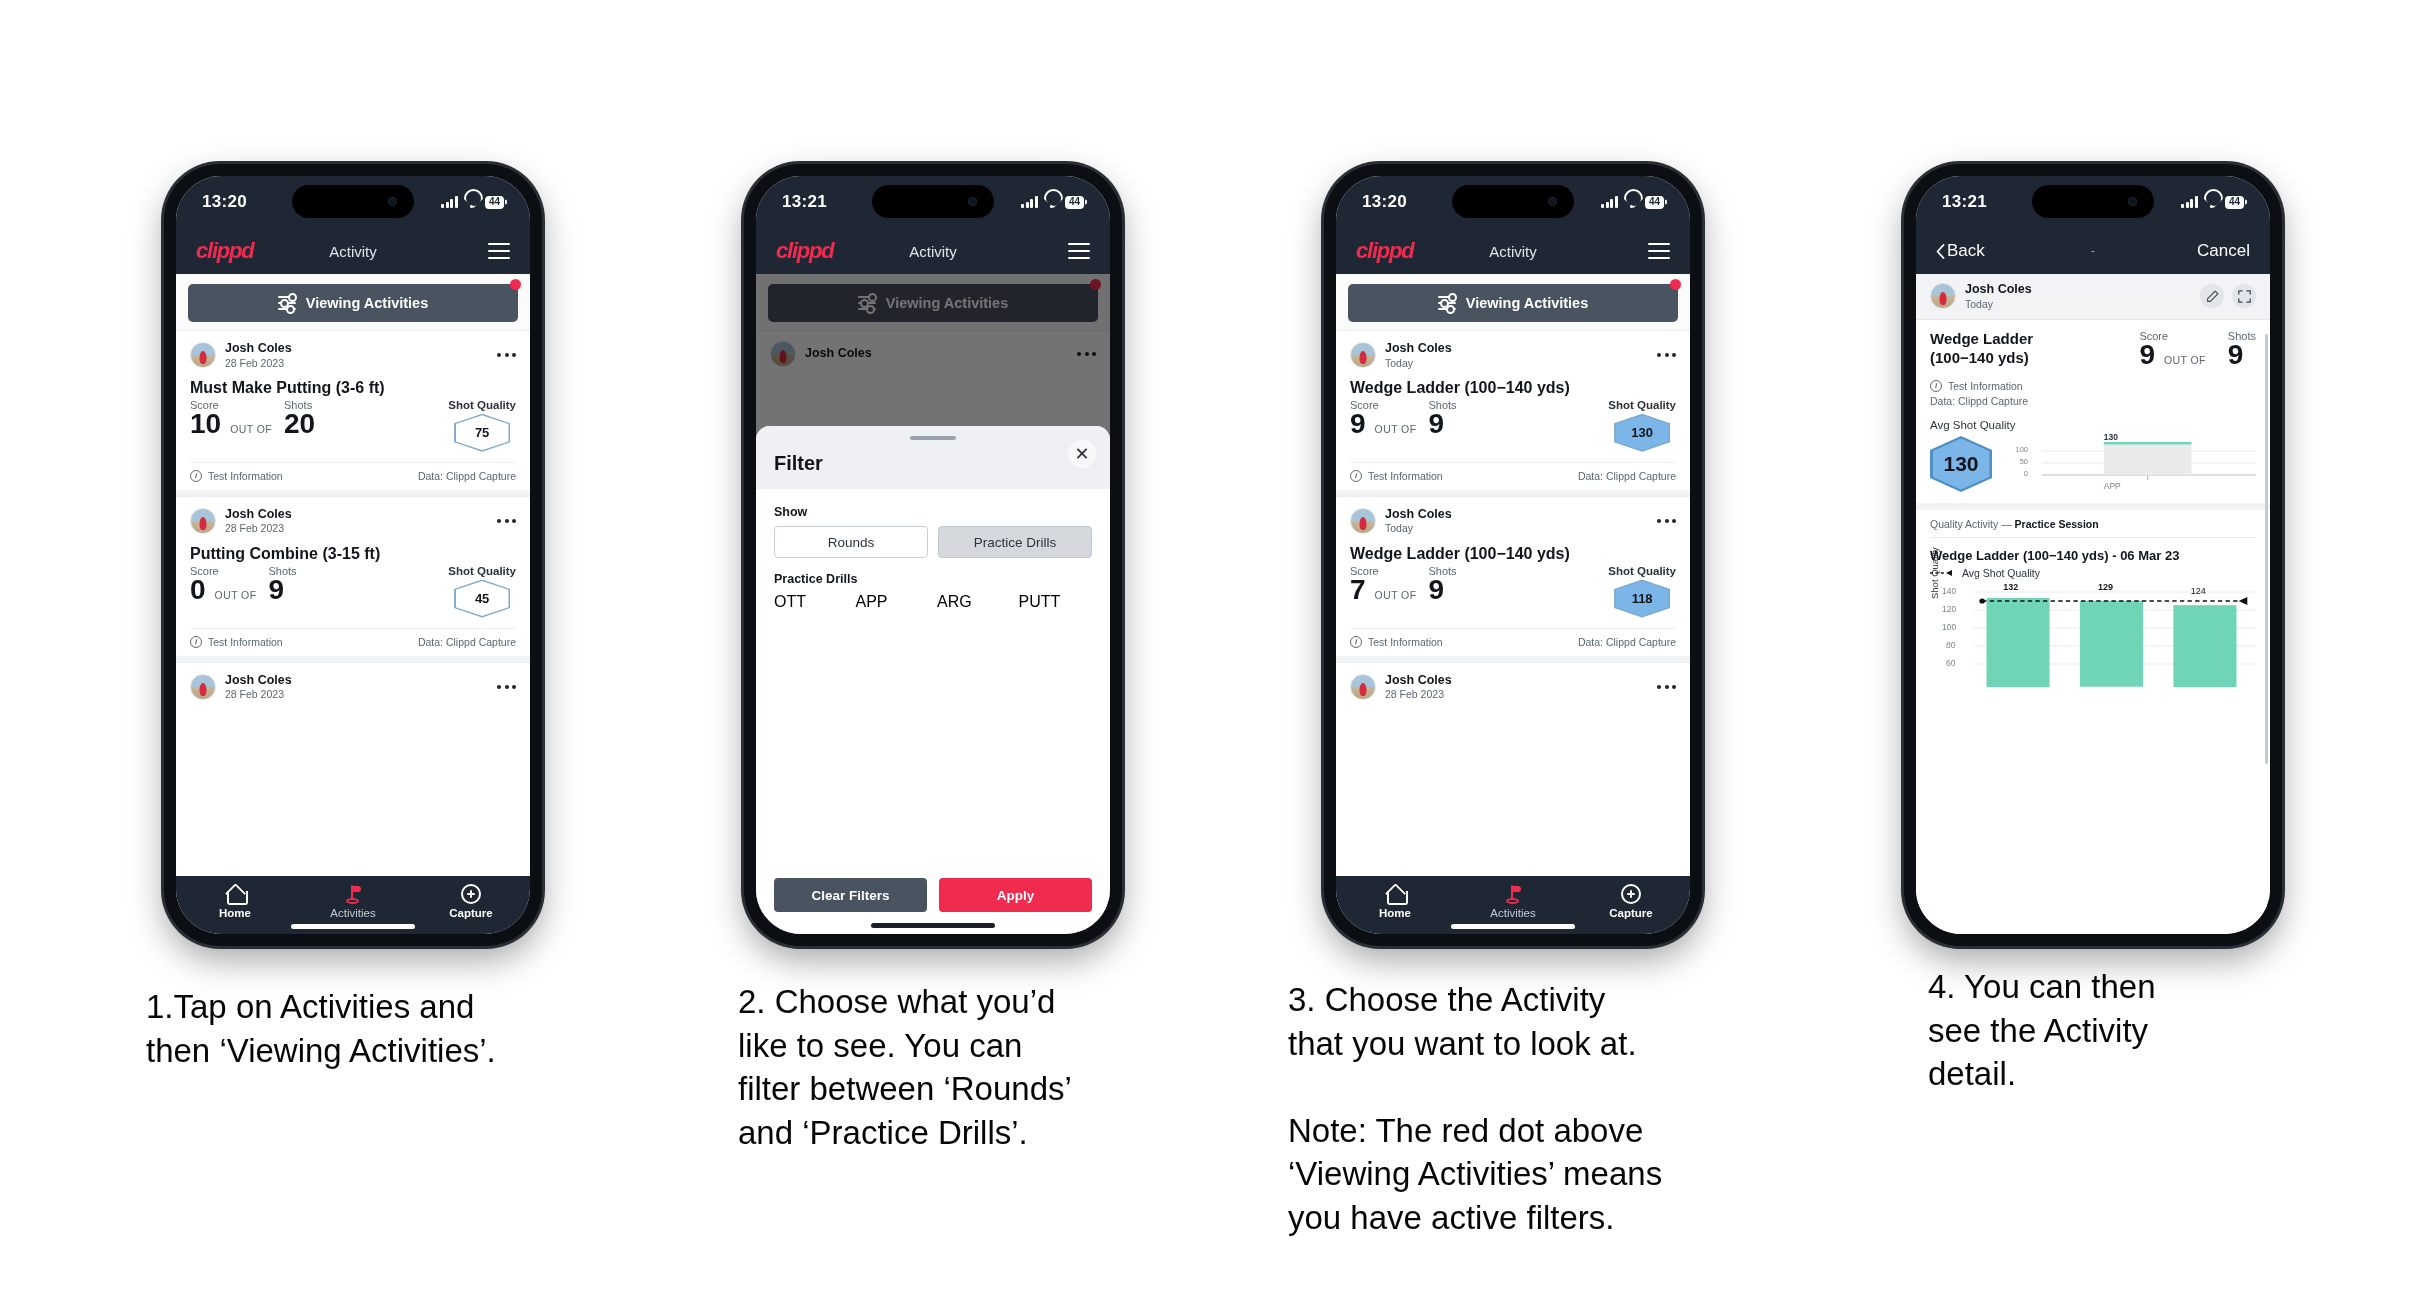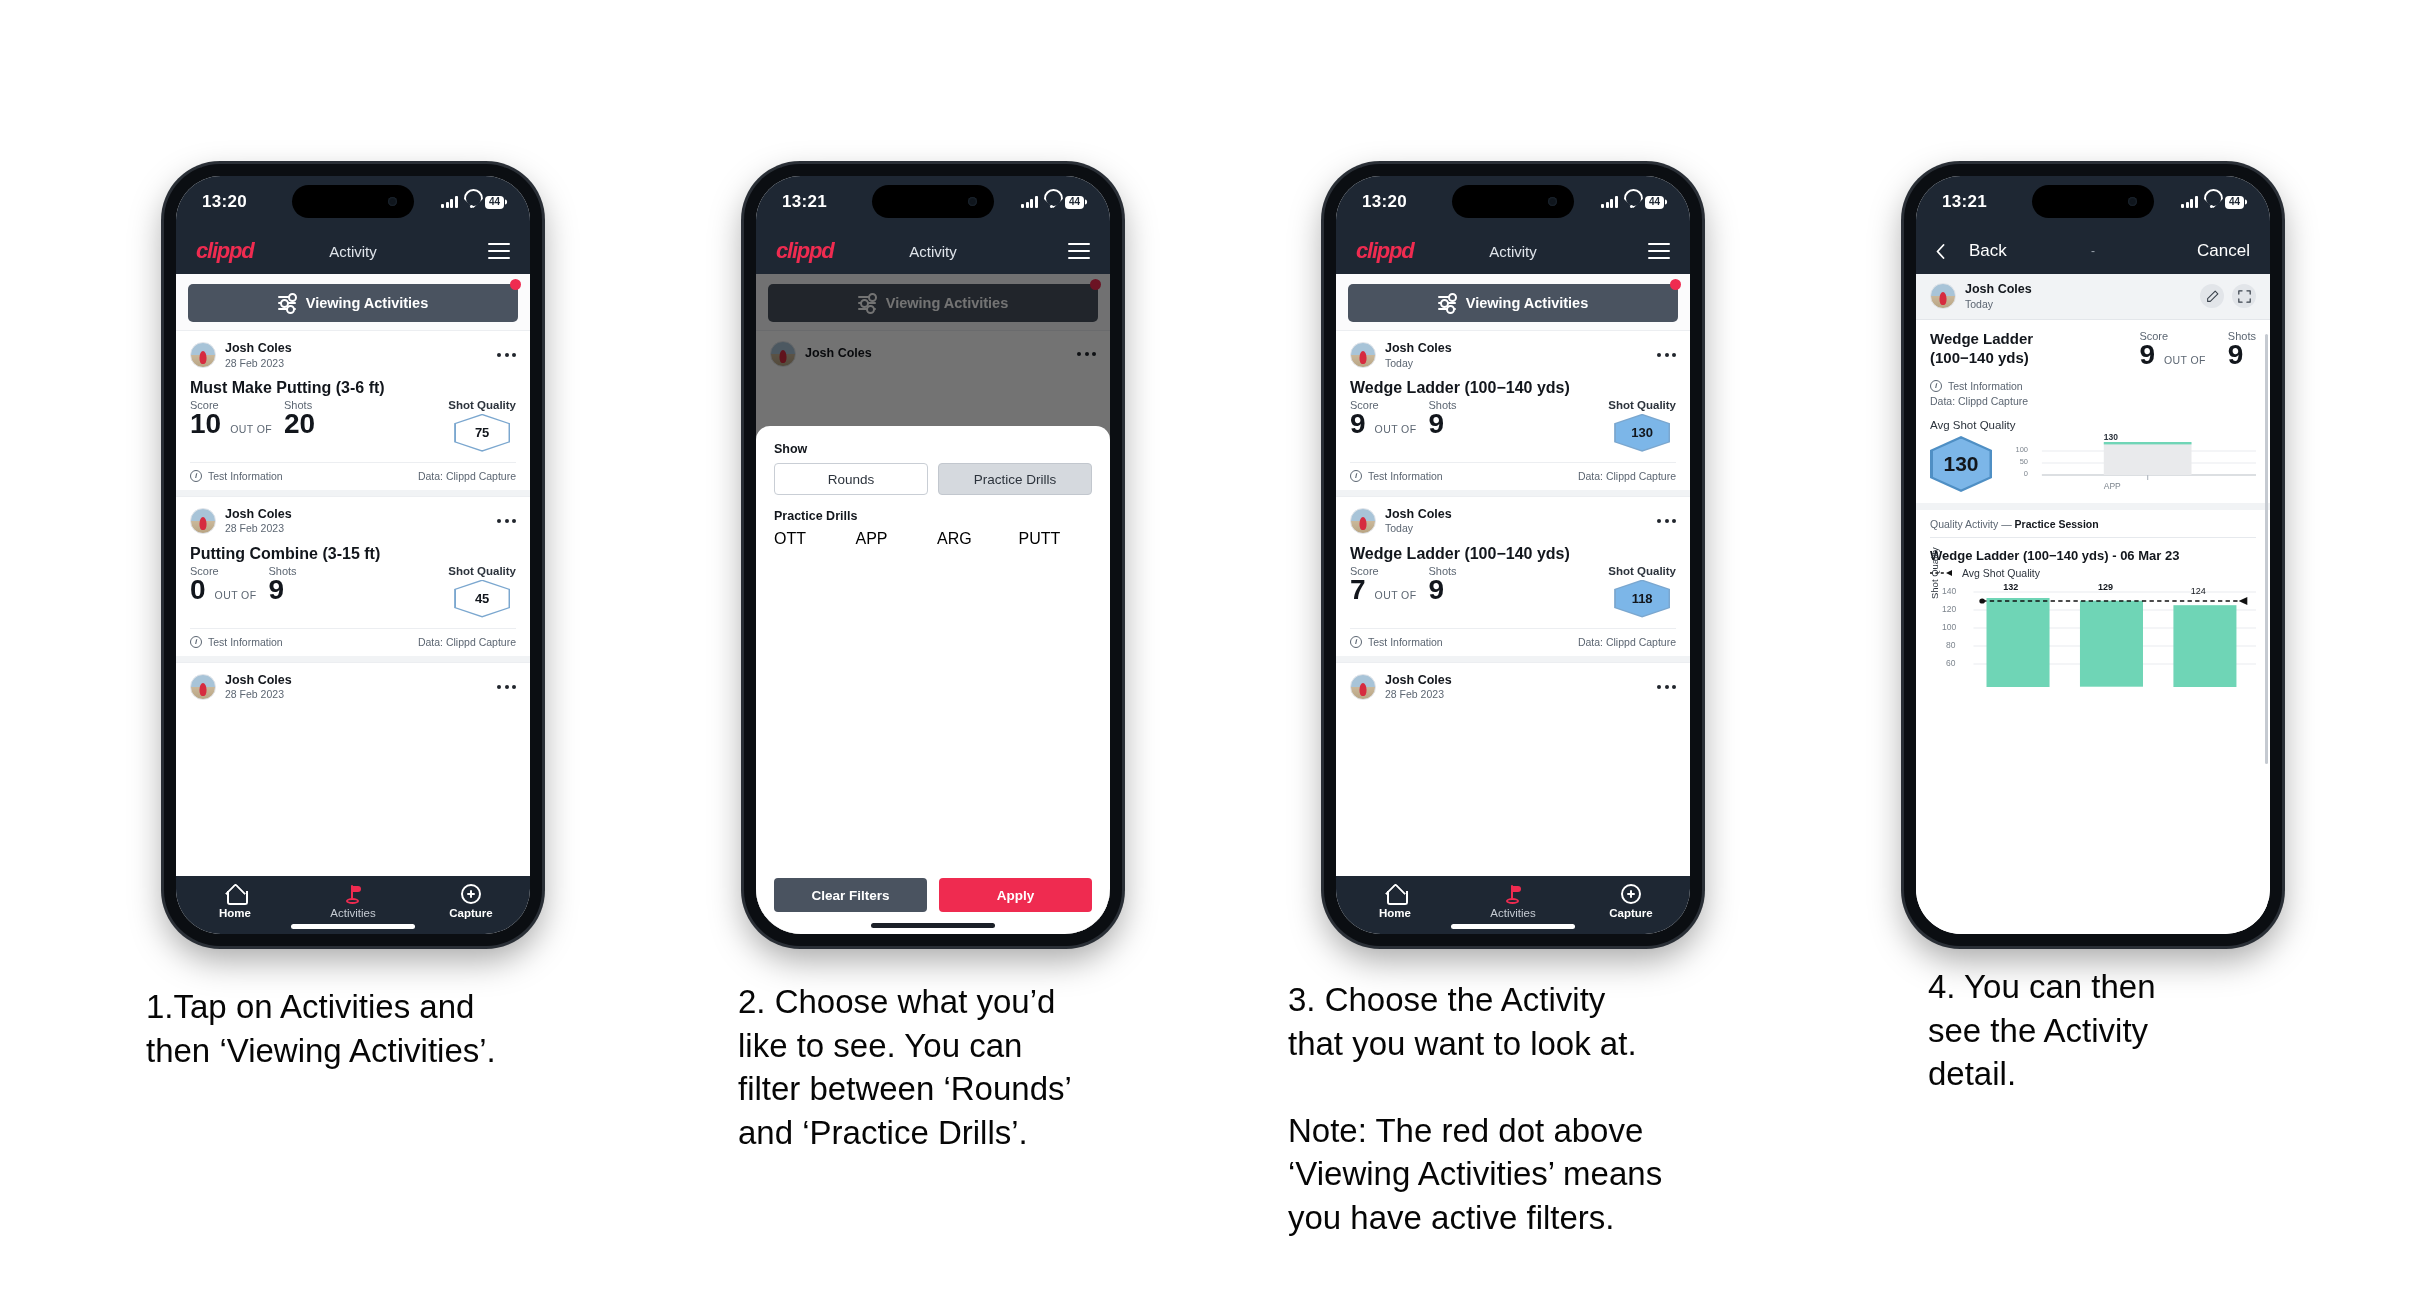--- a/index.html
+++ b/index.html
@@ -80,21 +80,21 @@
     height: 46px; background:#1e2733; flex:0 0 auto;
     display:flex; align-items:center; padding: 0 20px; position: relative;
   }
   .logo { color:#ef2b50; font-size:22px; font-weight:700; letter-spacing:-1.2px; font-style: italic; }
   .appbar-title {
     position:absolute; left:50%; transform:translateX(-50%);
     color:#dfe4ea; font-size:15px;
   }
   .hamburger { margin-left:auto; width:22px; display:flex; flex-direction:column; gap:4.5px; }
   .hamburger span { display:block; height:2.4px; background:#fff; border-radius:2px; }
-  .navbtn { color:#fff; font-size:17px; display:flex; align-items:center; gap:24px; }
+  .navbtn { color:#fff; font-size:17px; display:flex; align-items:center; gap:2px; }
   .navbtn.right { margin-left:auto; }
 
   
   .appbody { flex:1 1 auto; background:#ffffff; overflow:hidden; position: relative; }
 
   .filterbar-wrap { padding: 10px 12px 8px; background:#fbfbfc; position:relative; }
   .filterbar {
     background:#4a5360; border-radius:5px; height:38px;
     display:flex; align-items:center; justify-content:center; gap:10px;
     color:#fff; font-size:14.5px; font-weight:700;
@@ -532,20 +532,25 @@
                 <i></i>
                 <i></i>
                 <i></i>
               </div>
           </div>
         </div>
 
         <div class="dim"></div>
 
         <div class="sheet">
+          <div class="sheet-head">
+            <div class="grabber"></div>
+            <div class="sheet-title">Filter</div>
+            <div class="closebtn">✕</div>
+          </div>
           <div class="sheet-body">
             <div class="sec-lab">Show</div>
             <div class="seg">
               <div class="opt">Rounds</div>
               <div class="opt sel">Practice Drills</div>
             </div>
             <div class="sec-lab">Practice Drills</div>
             <div class="seg4">
               <div class="opt">OTT</div>
               <div class="opt sel">APP</div>

